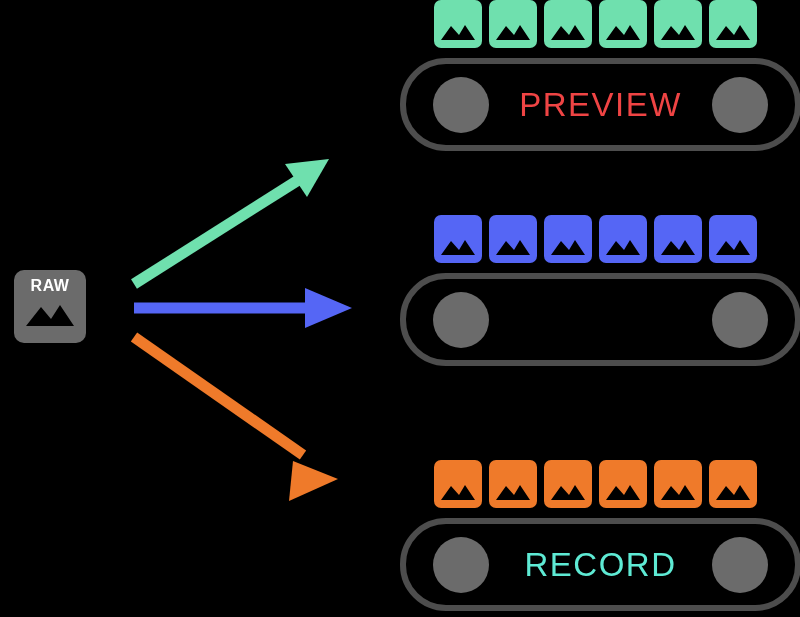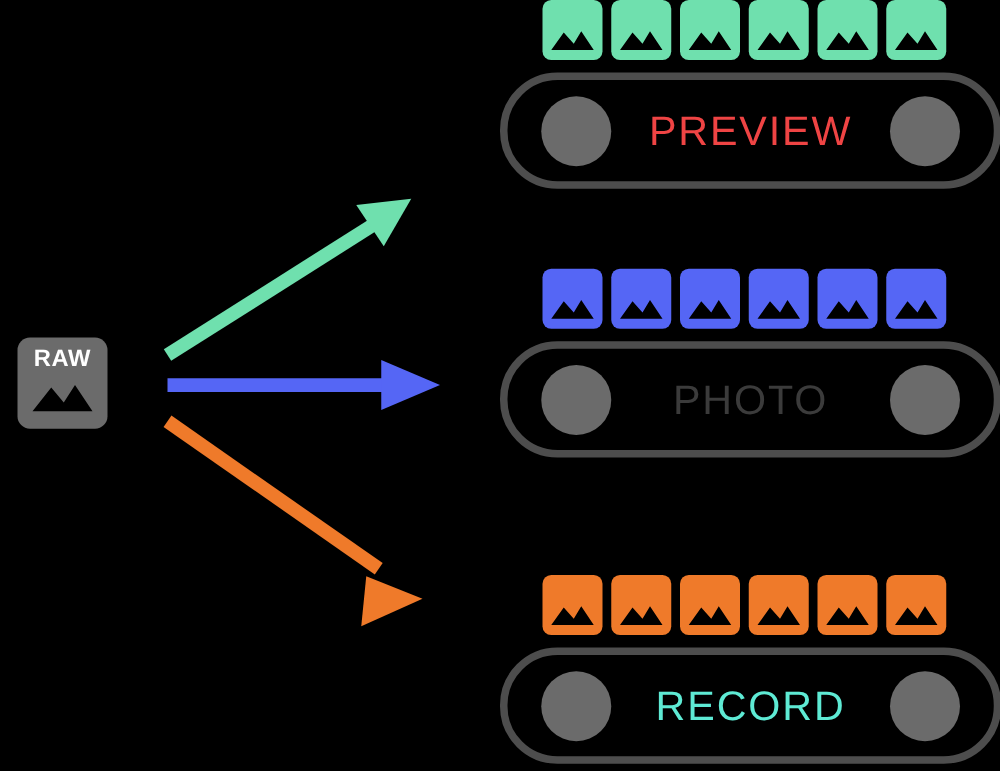--- a/index.html
+++ b/index.html
@@ -26,21 +26,21 @@
     background: #6b6b6b;
     border-radius: 10px;
     display: flex;
     flex-direction: column;
     align-items: center;
     justify-content: flex-start;
   }
   #raw-icon .raw-label {
     margin-top: 8px;
     color: #ffffff;
-    font-size: 19px;
+    font-size: 16px;
     font-weight: bold;
     letter-spacing: 0.5px;
     line-height: 1;
     font-family: "Liberation Sans", sans-serif;
   }
   #raw-icon .raw-glyph {
     margin-top: 5px;
     width: 52px;
     height: 28px;
   }
@@ -222,21 +222,20 @@
       </div>
       <div class="thumb" style="background: rgb(85, 102, 245);">
         <svg viewBox="0 0 36 20">
             <path d="M1 19 L11 5 L19 14 L25 4 L35 19 Z" fill="#000000"></path>
           </svg>
       </div>
     </div>
     <div class="belt" style="border-color: rgb(77, 77, 77);">
       <div class="roller left" style="background: rgb(107, 107, 107);"></div>
       <div class="roller right" style="background: rgb(107, 107, 107);"></div>
-      <div class="belt-label" style="color: rgb(59, 59, 59);">PHOTO</div>
     </div>
   </div>
 
   <div class="row" id="row-record">
     <div class="thumb-strip">
       <div class="thumb" style="background: rgb(239, 122, 42);">
         <svg viewBox="0 0 36 20">
             <path d="M1 19 L11 5 L19 14 L25 4 L35 19 Z" fill="#000000"></path>
           </svg>
       </div>

